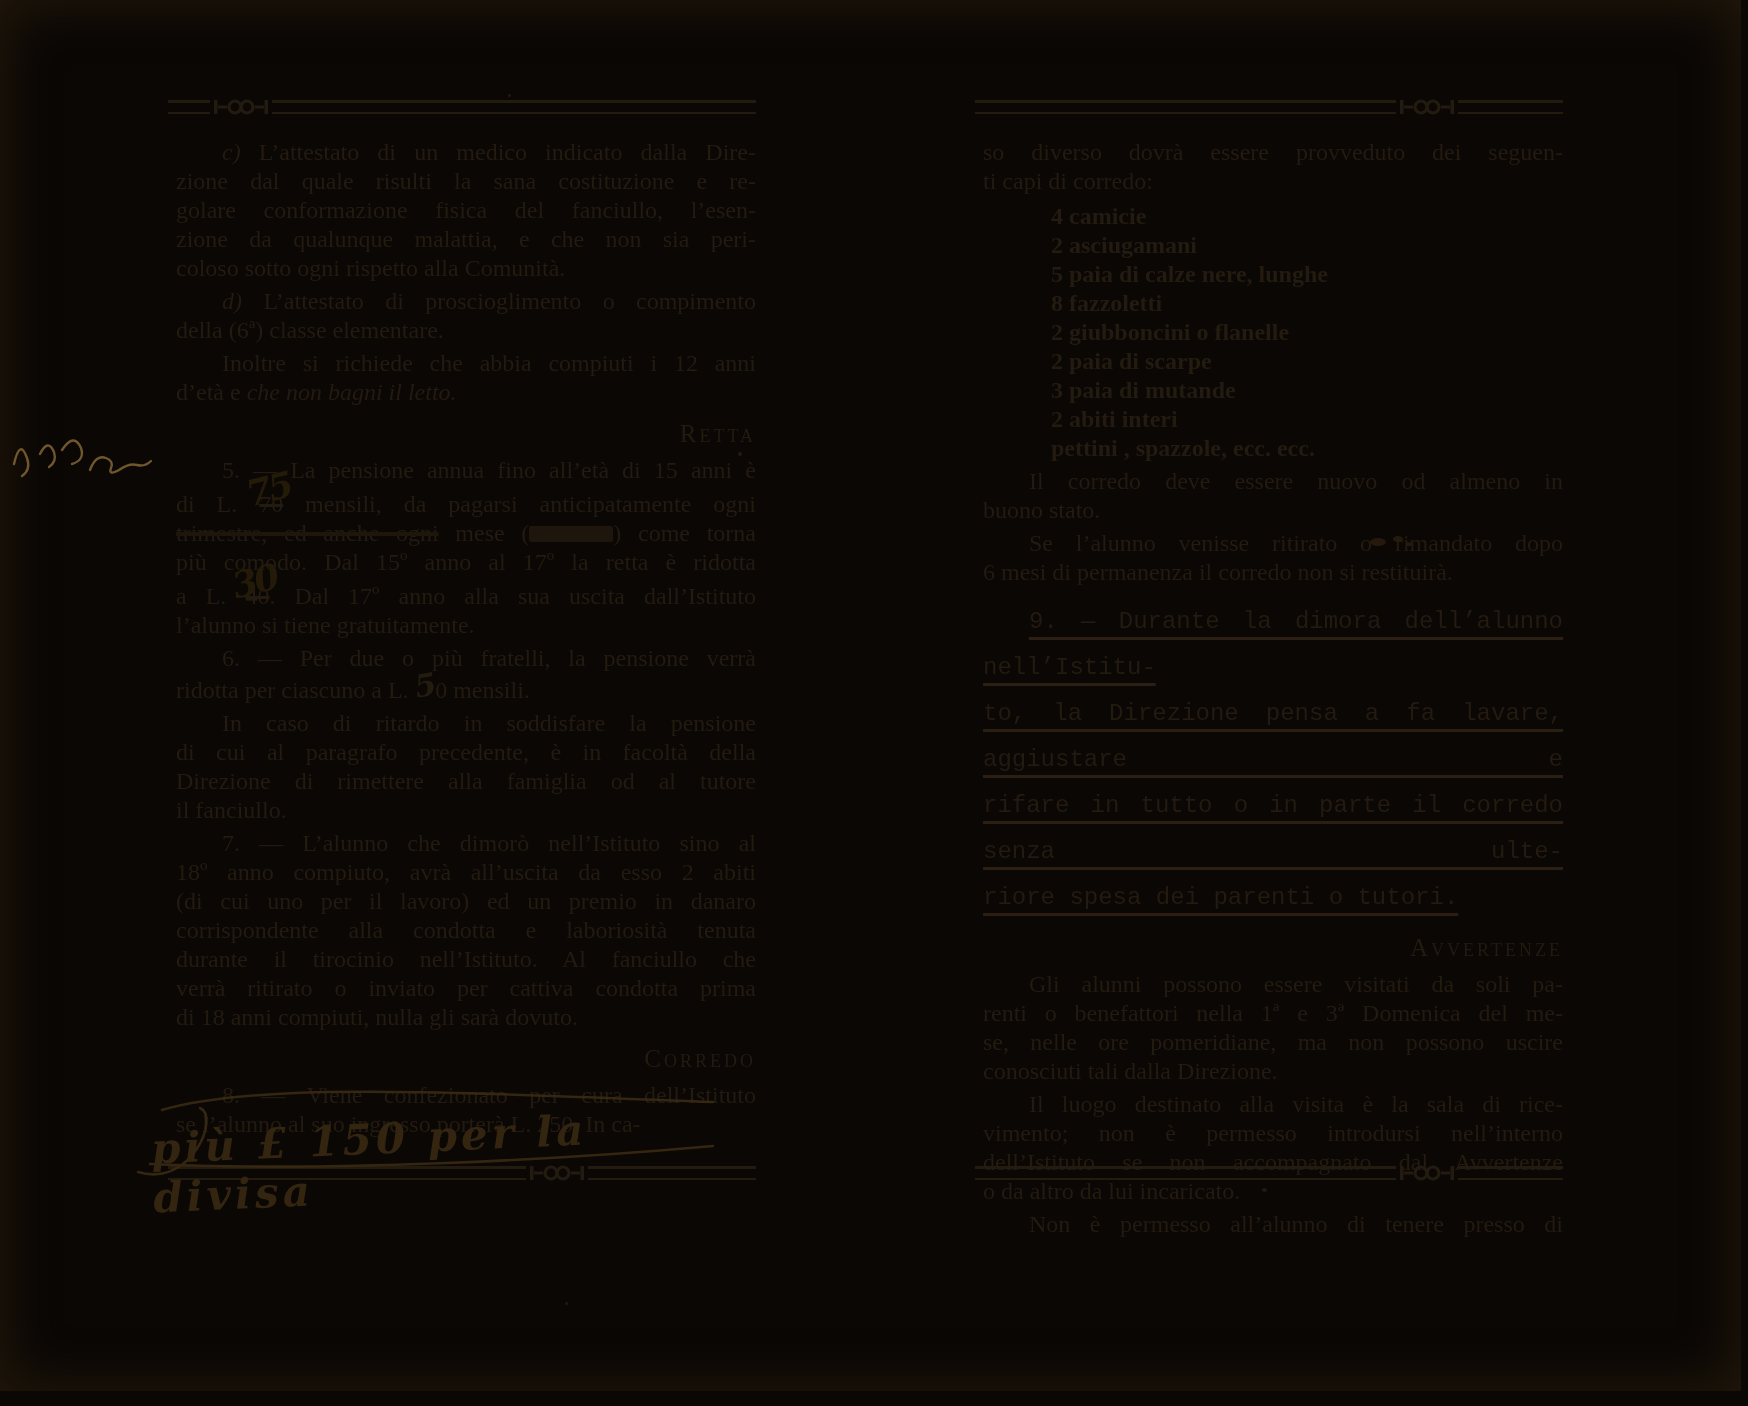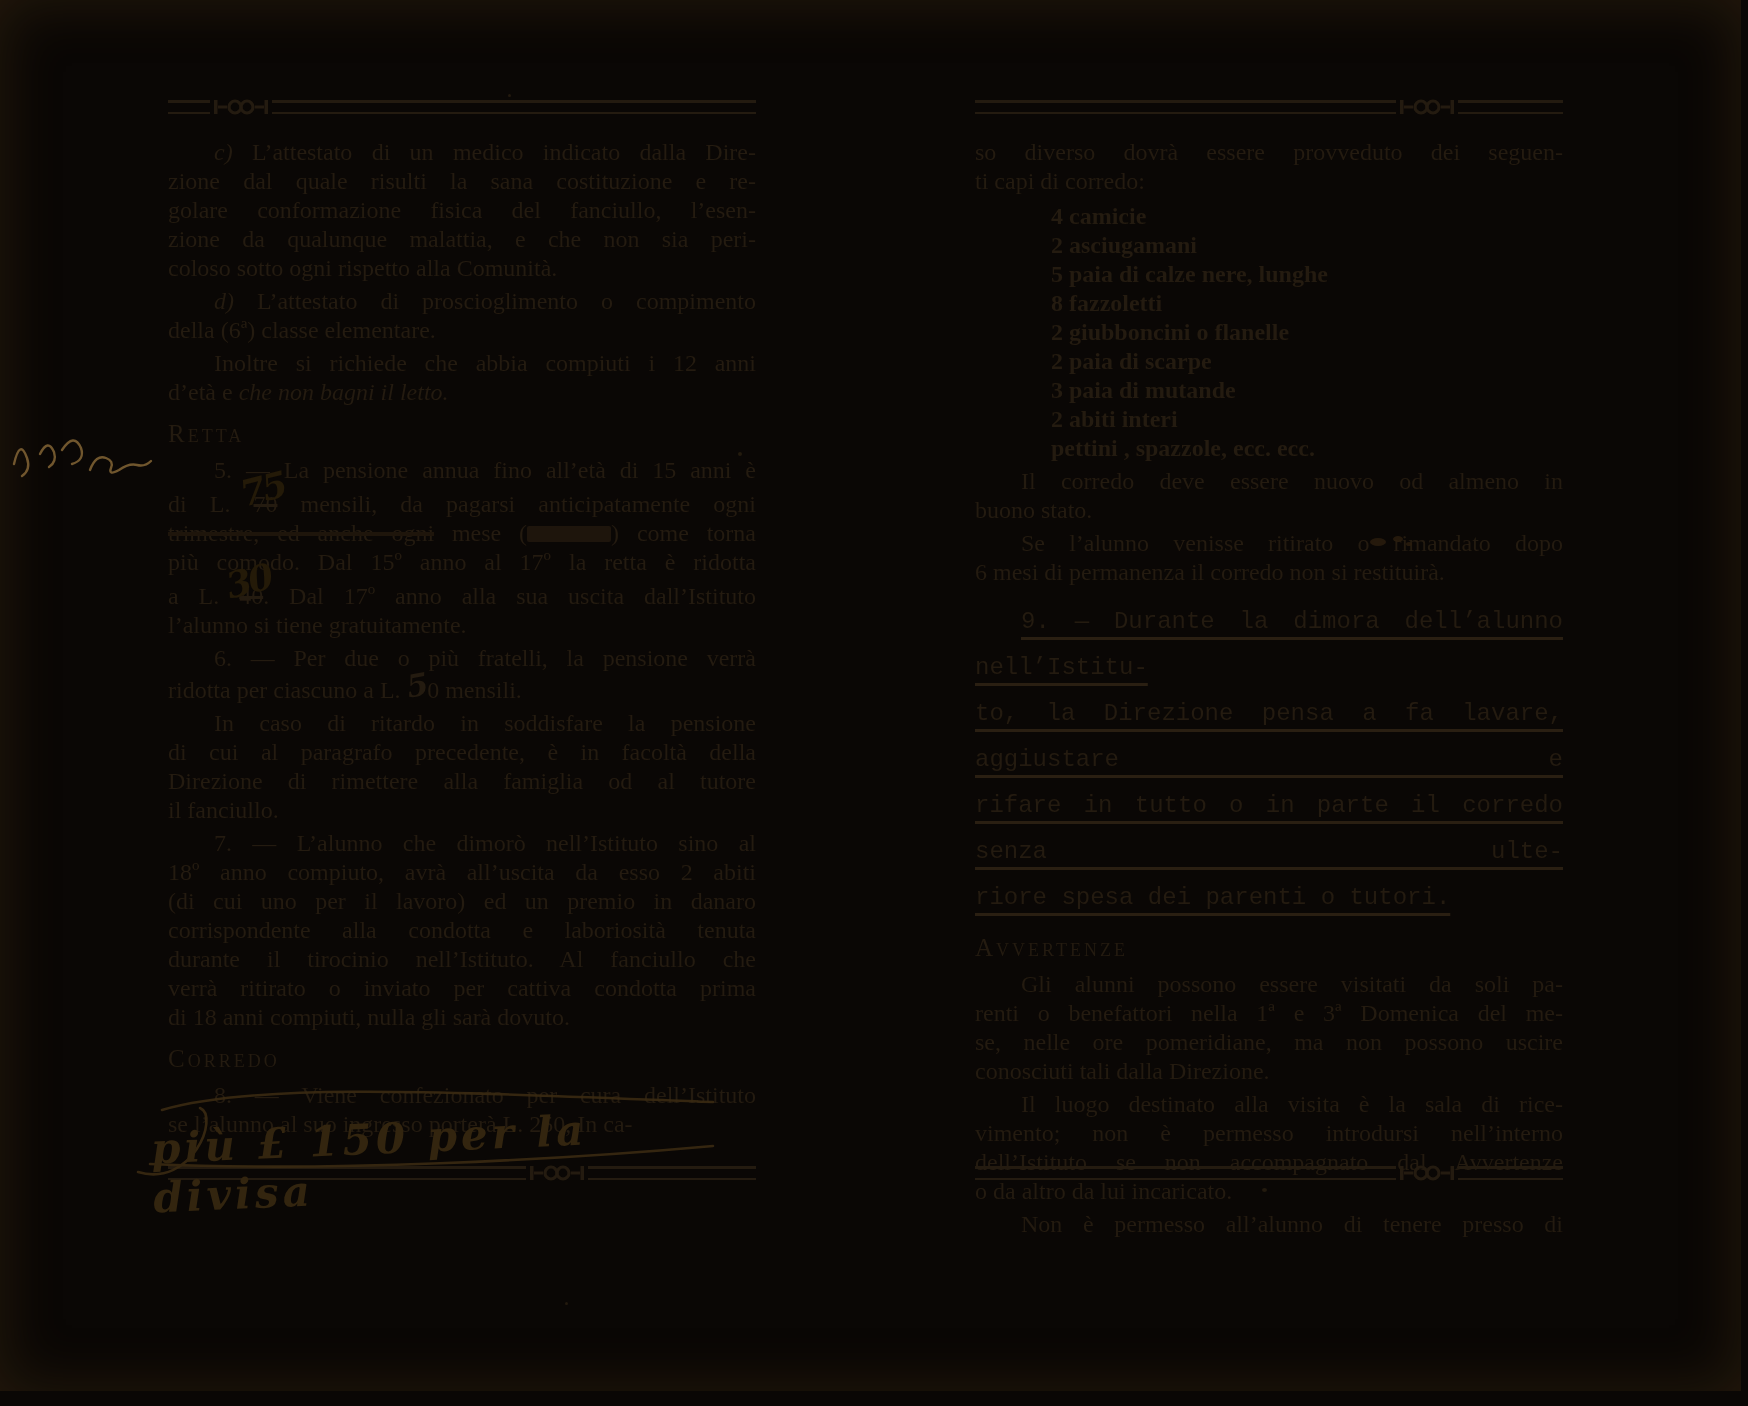--- a/index.html
+++ b/index.html
@@ -23,26 +23,26 @@
   #page-left{left:168px;}
   #page-right{left:975px;}
 
   .ln{min-height:29px;text-align:justify;text-align-last:justify;}
   .ln.e{text-align-last:left;}
   .ln.i{text-indent:46px;}
   .ln.l{padding-left:76px;text-align:center;text-align-last:left;font-weight:bold;}
   .ln.u{text-decoration:underline;text-decoration-thickness:2.5px;
         text-underline-offset:9px;text-decoration-color:#2a1f12;}
 
-  .para{margin-top:4px;}
+  .para{margin-top:4px;margin-left:8px;}
   .para.first{margin-top:0;}
   .para.spread{line-height:46px;margin-top:12px;}
   .para.spread .ln{min-height:46px;font-family:Liberation Mono, monospace;}
   .list{margin-top:6px;}
-  .heading{margin:12px 0 8px;text-align:left;font-variant:small-caps;
+  .heading{margin:12px 0 8px;text-align:right;font-variant:small-caps;
            letter-spacing:3px;font-size:25px;}
 
   .rule{display:flex;align-items:center;height:14px;margin-bottom:24px;}
   .rule.bottom{position:absolute;left:0;right:0;top:1066px;margin:0;}
   .rl{height:9px;border-top:3px solid #241b10;border-bottom:2px solid #241b10;}
   .orn{flex:0 0 56px;height:20px;margin:0 3px;}
   .orn svg{display:block;width:56px;height:20px;}
 
   .s-it{font-style:italic;}
   .s-prs{text-decoration:line-through;text-decoration-thickness:3px;font-family:Liberation Serif, serif;}

